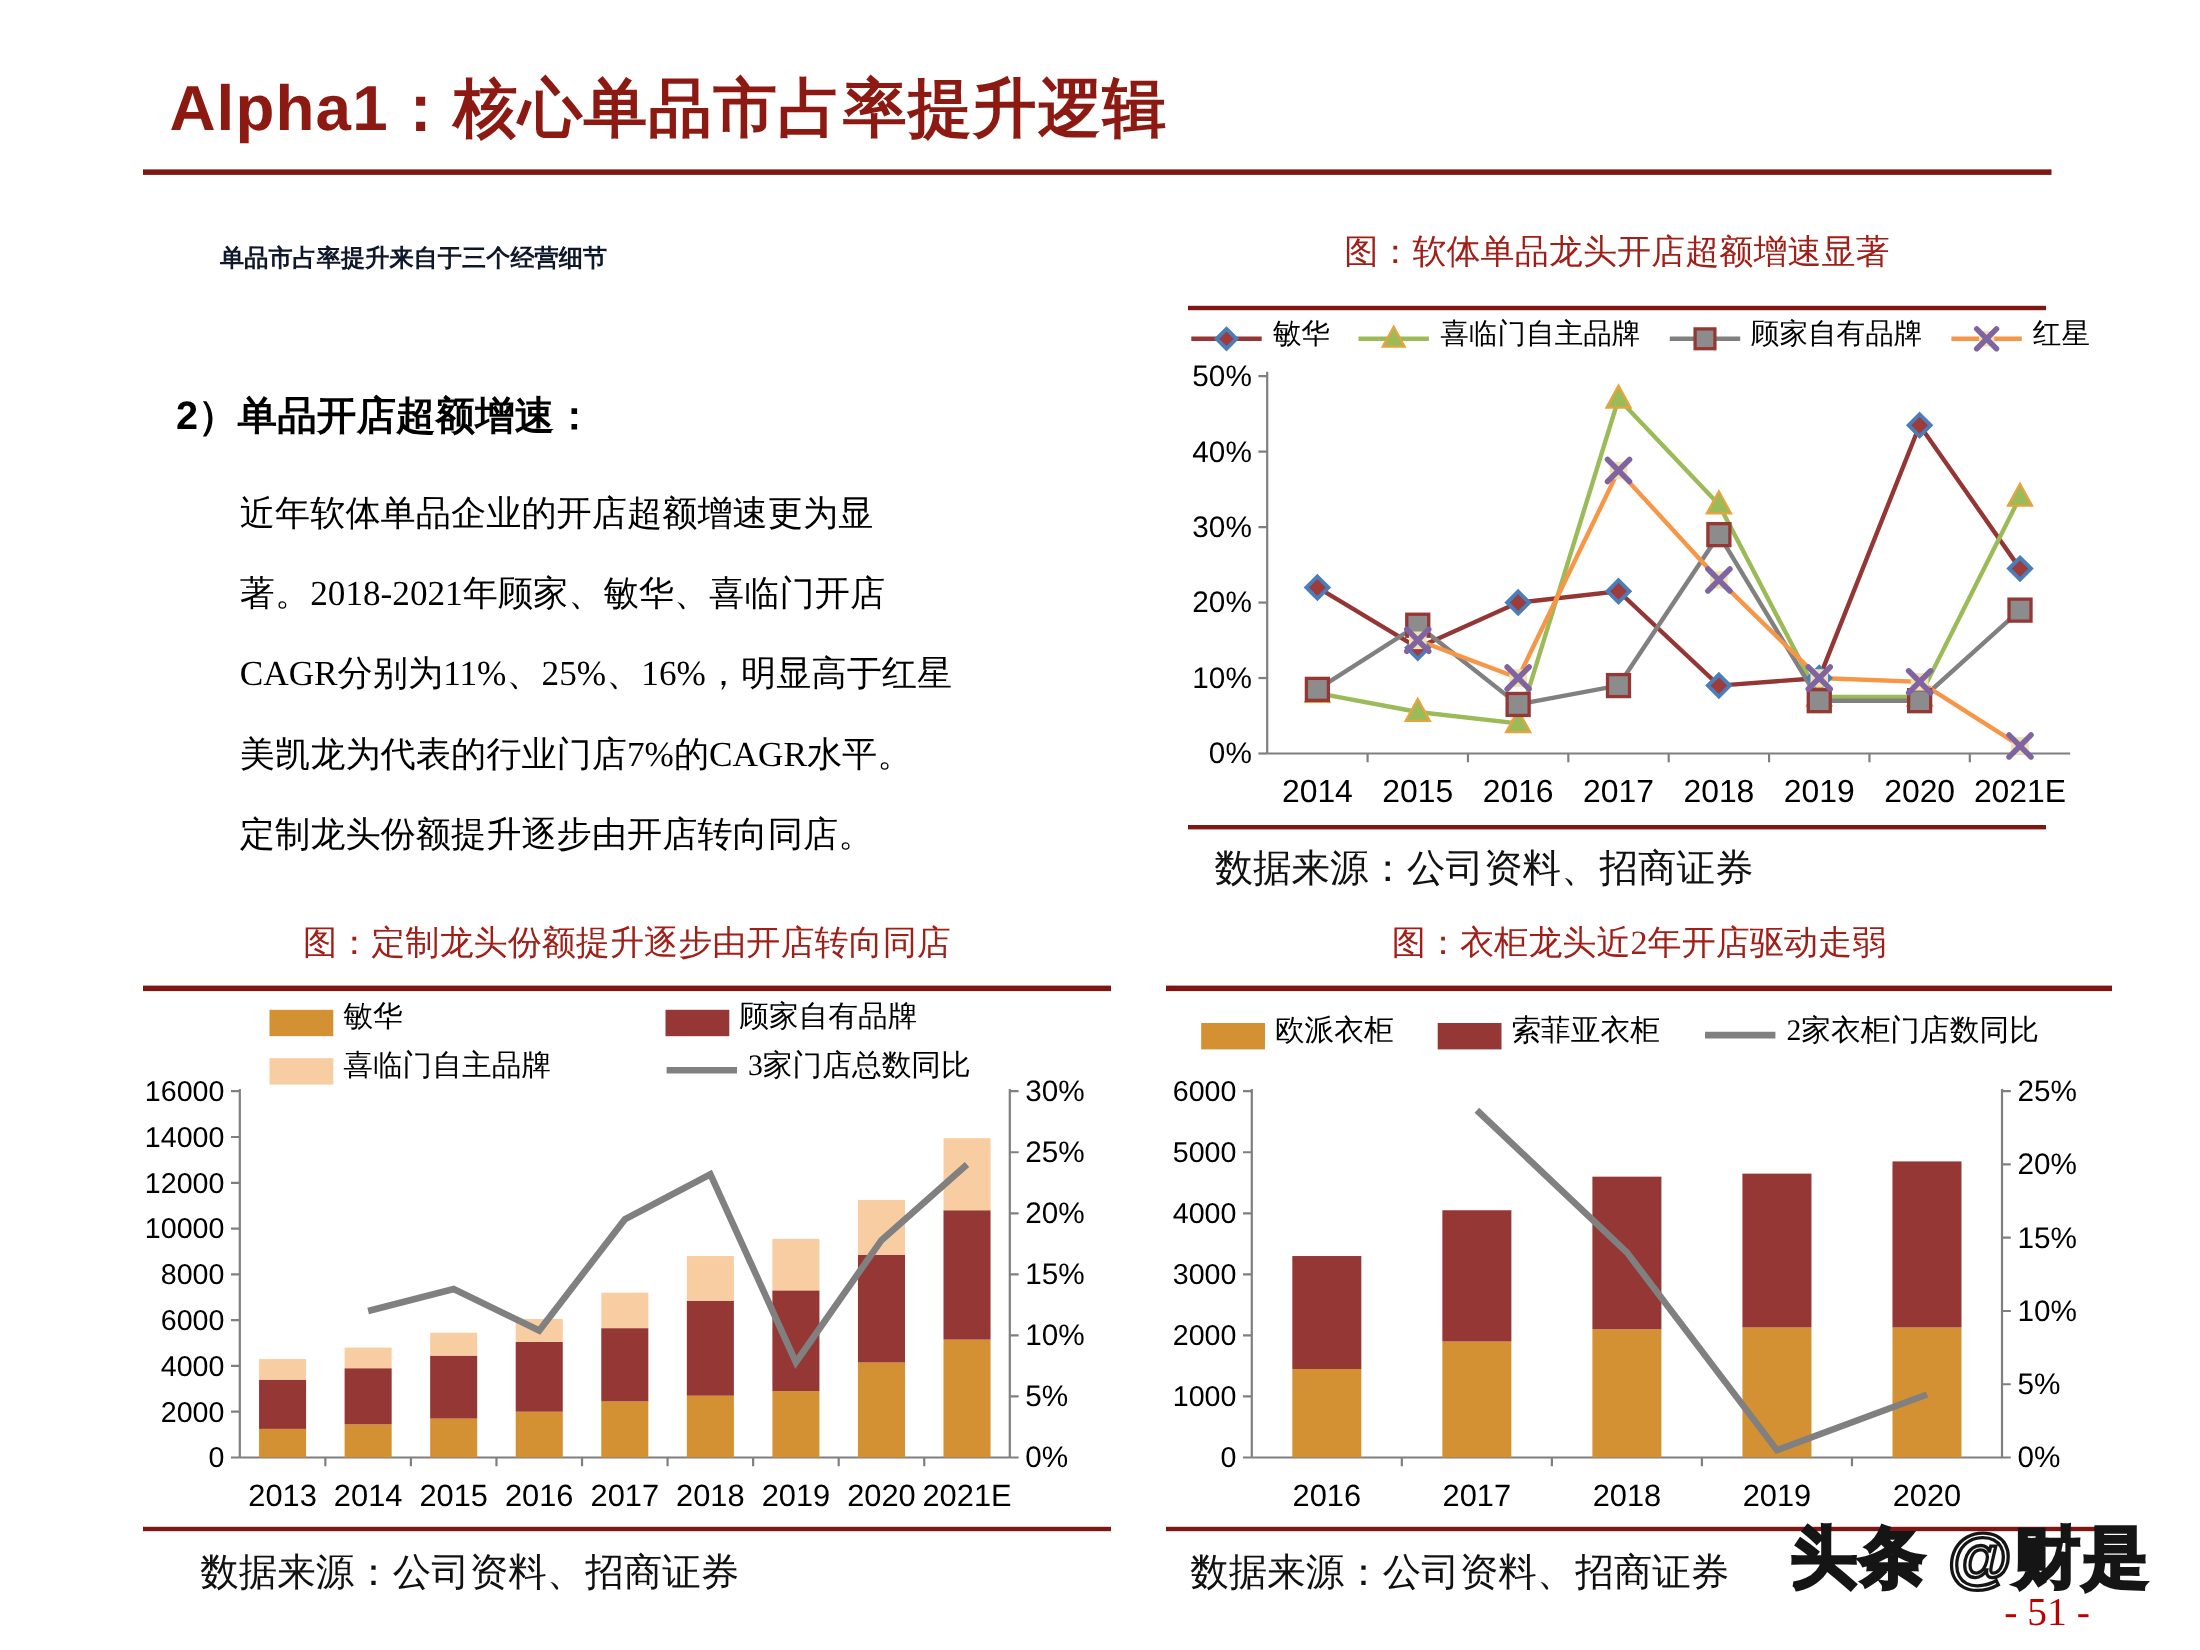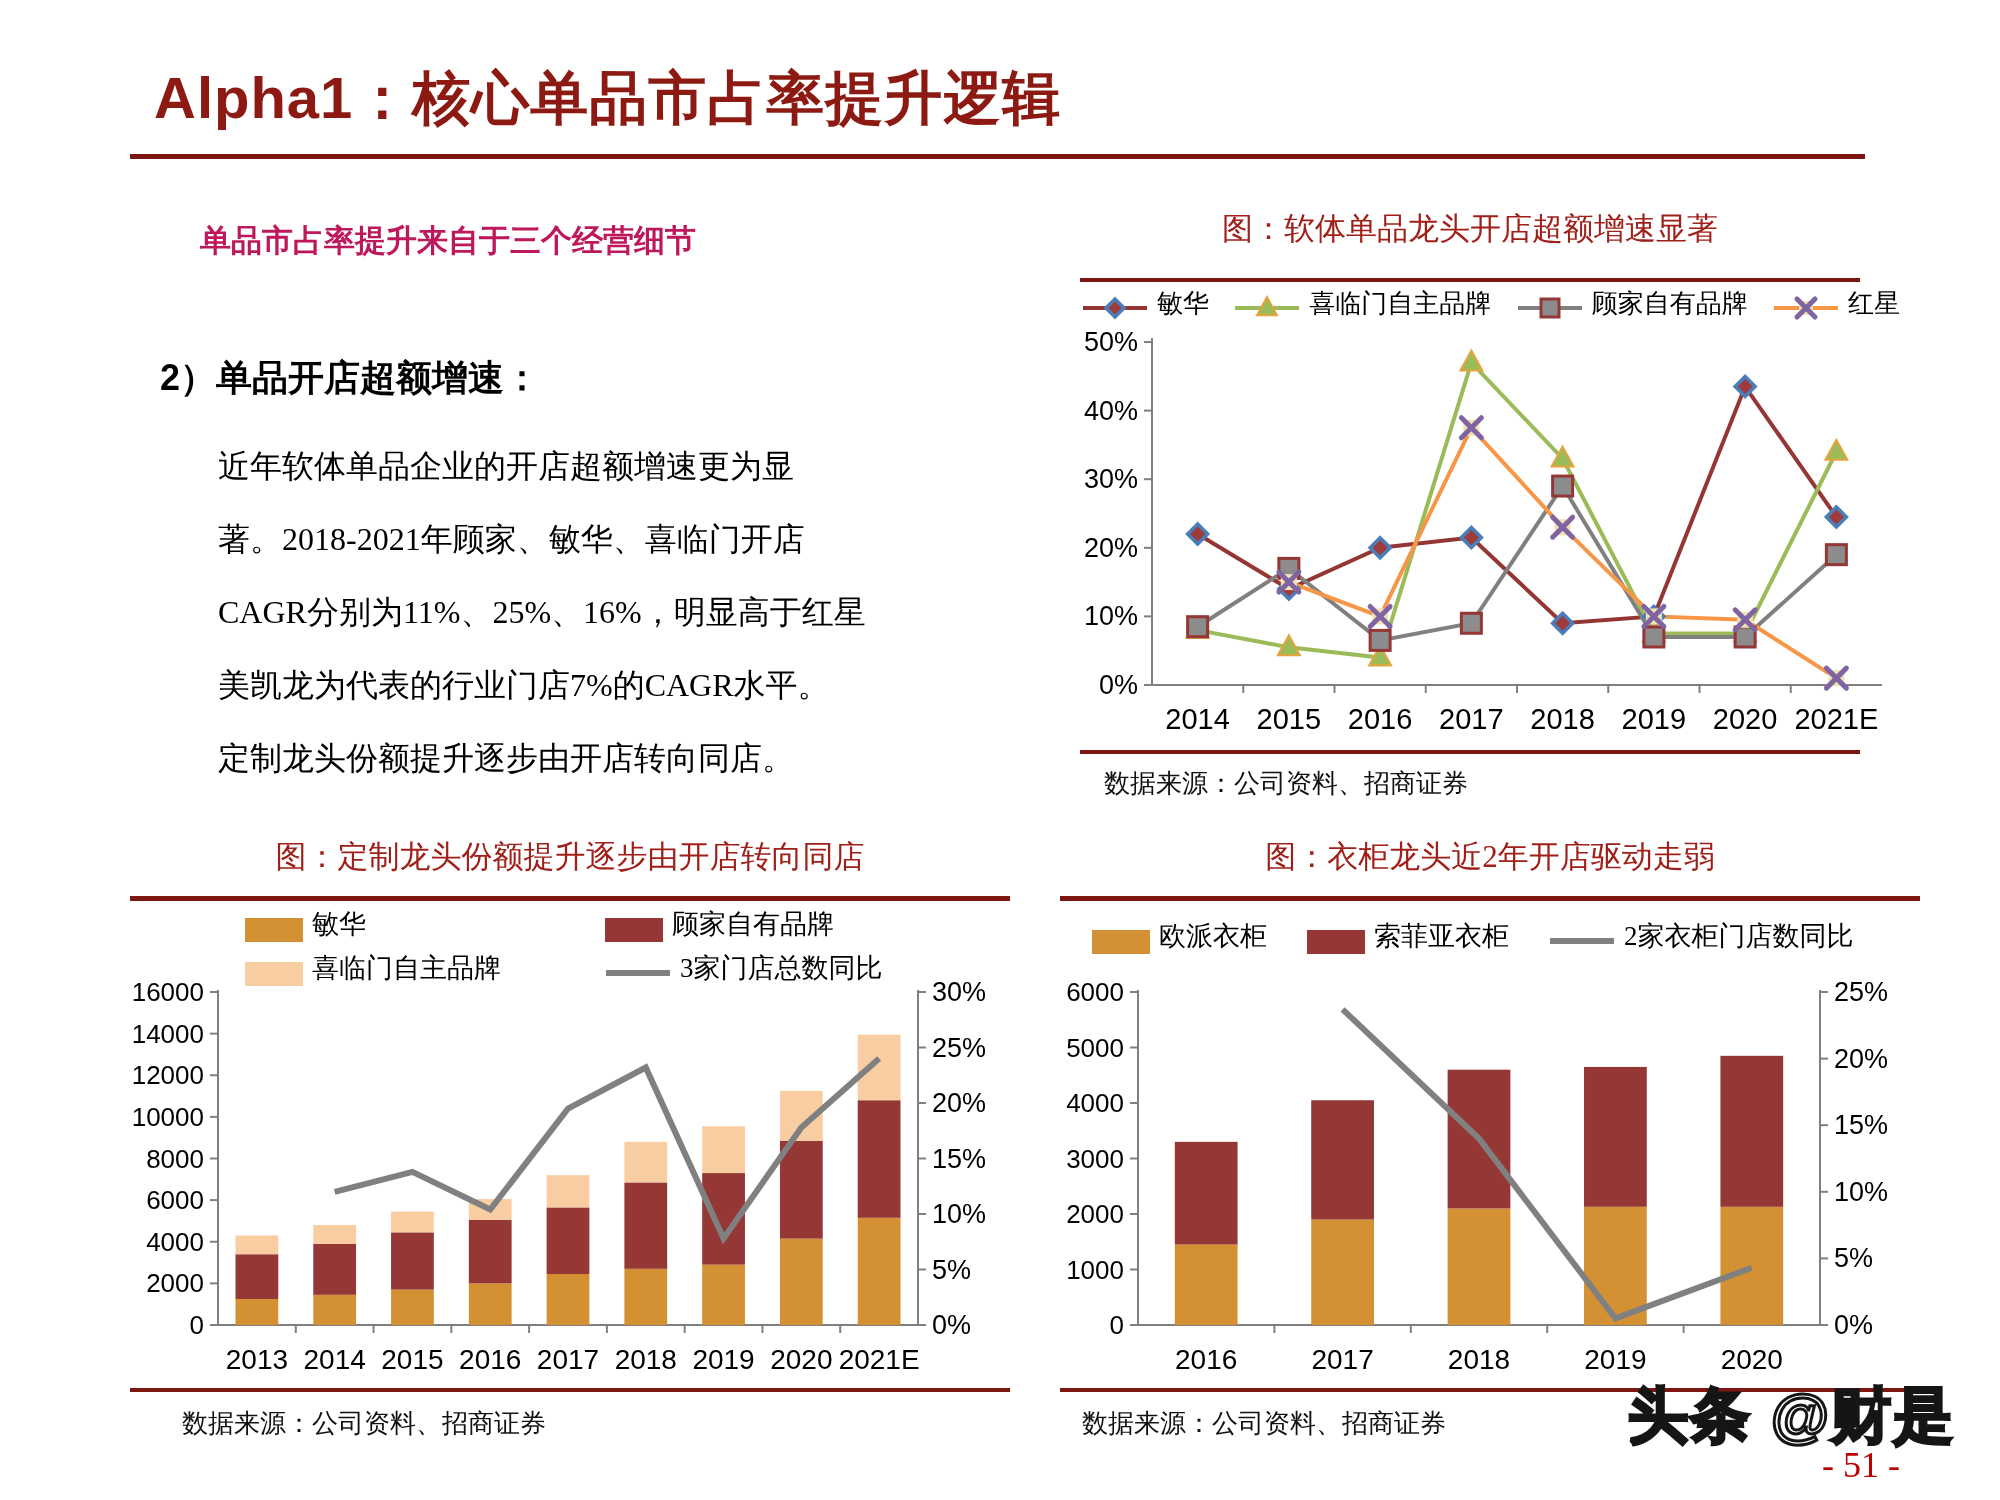--- a/index.html
+++ b/index.html
@@ -3,37 +3,37 @@
 <meta charset="utf-8">
 <style>
   html,body{margin:0;padding:0;background:#fff;}
   .page{position:relative;width:2000px;height:1500px;background:#ffffff;
         font-family:"Liberation Serif",serif;color:#000;overflow:hidden;}
   .rule{position:absolute;background:#7E1712;}
   .title-rule{left:130px;top:154px;width:1735px;height:5px;}
   h1.main-title{position:absolute;left:138px;top:44px;margin:16px;
         font-family:"Liberation Sans",sans-serif;font-weight:bold;font-size:58px;
         color:#8C1A12;letter-spacing:1px;white-space:nowrap;}
-  .left-heading{position:absolute;left:200px;top:220px;font-size:31px;font-weight:bold;
-        color:#be185d;white-space:nowrap;}
+  .left-heading{position:absolute;left:200px;top:220px;font-size:22px;font-weight:bold;
+        color:#0f172a;white-space:nowrap;}
   .left-sub{position:absolute;left:160px;top:354px;font-size:36px;font-weight:bold;
         font-family:"Liberation Sans",sans-serif;white-space:nowrap;}
   .para{position:absolute;left:218px;top:430px;width:680px;font-size:32px;line-height:73px;}
   .para div{white-space:nowrap;}
   .fig-title{position:absolute;font-size:31px;color:#A02019;text-align:center;white-space:nowrap;}
   #fig1-title{left:1080px;top:208px;width:780px;}
   #fig2-title{left:130px;top:836px;width:880px;}
   #fig3-title{left:1060px;top:836px;width:860px;}
   .fig1-rule-top{left:1080px;top:278px;width:780px;height:4px;}
   .fig1-rule-bottom{left:1080px;top:750px;width:780px;height:4px;}
   .fig2-rule-top{left:130px;top:896px;width:880px;height:5px;}
   .fig2-rule-bottom{left:130px;top:1388px;width:880px;height:4px;}
   .fig3-rule-top{left:1060px;top:896px;width:860px;height:5px;}
   .fig3-rule-bottom{left:1060px;top:1388px;width:860px;height:4px;}
-  .source{position:absolute;font-size:26px;color:#111;white-space:nowrap;}
+  .source{position:absolute;font-size:35px;color:#111;white-space:nowrap;}
   #fig1-source{left:1104px;top:766px;}
   #fig2-source{left:182px;top:1406px;}
   #fig3-source{left:1082px;top:1406px;}
   .legend{position:absolute;display:flex;align-items:center;font-size:26px;}
   #legend1{left:1082px;top:286px;width:818px;justify-content:space-between;}
   #legend2{left:245px;top:906px;display:grid;grid-template-columns:360px auto;
         row-gap:8px;font-size:27px;}
   #legend3{left:1092px;top:918px;gap:40px;font-size:27px;}
   .legend-item{display:flex;align-items:flex-end;gap:9px;white-space:nowrap;}
   .swatch{width:58px;height:24px;display:inline-block;}

